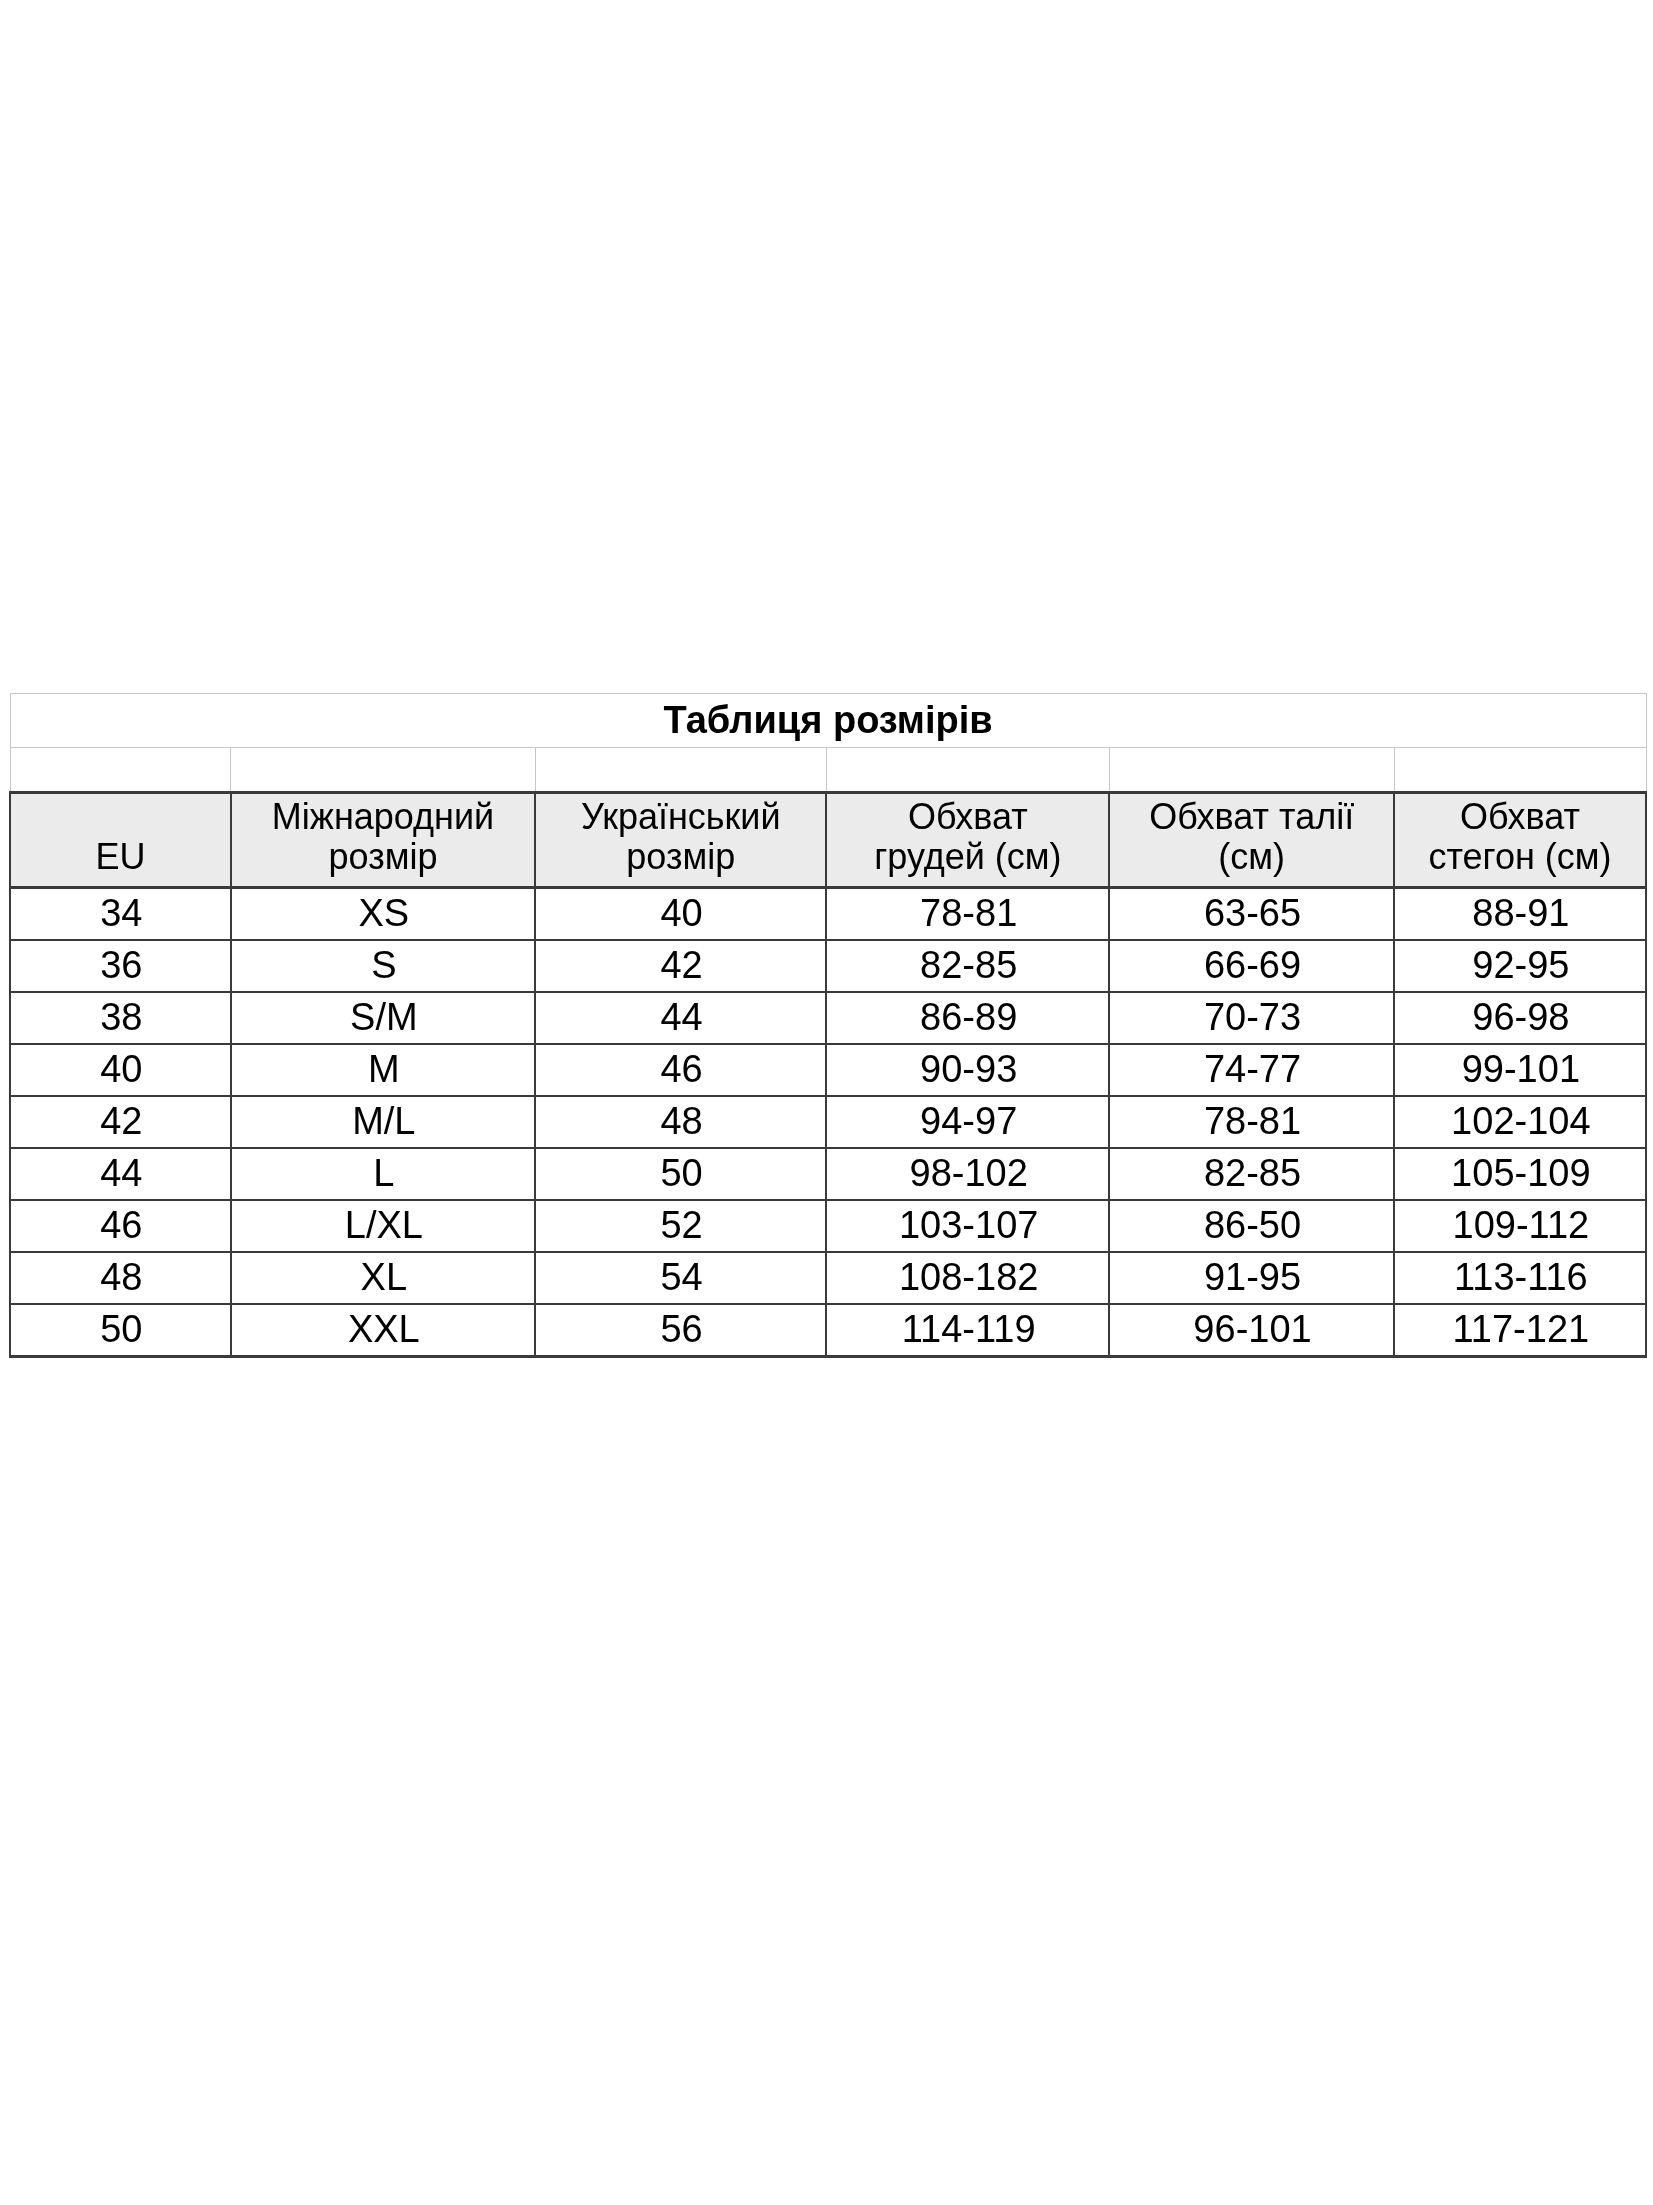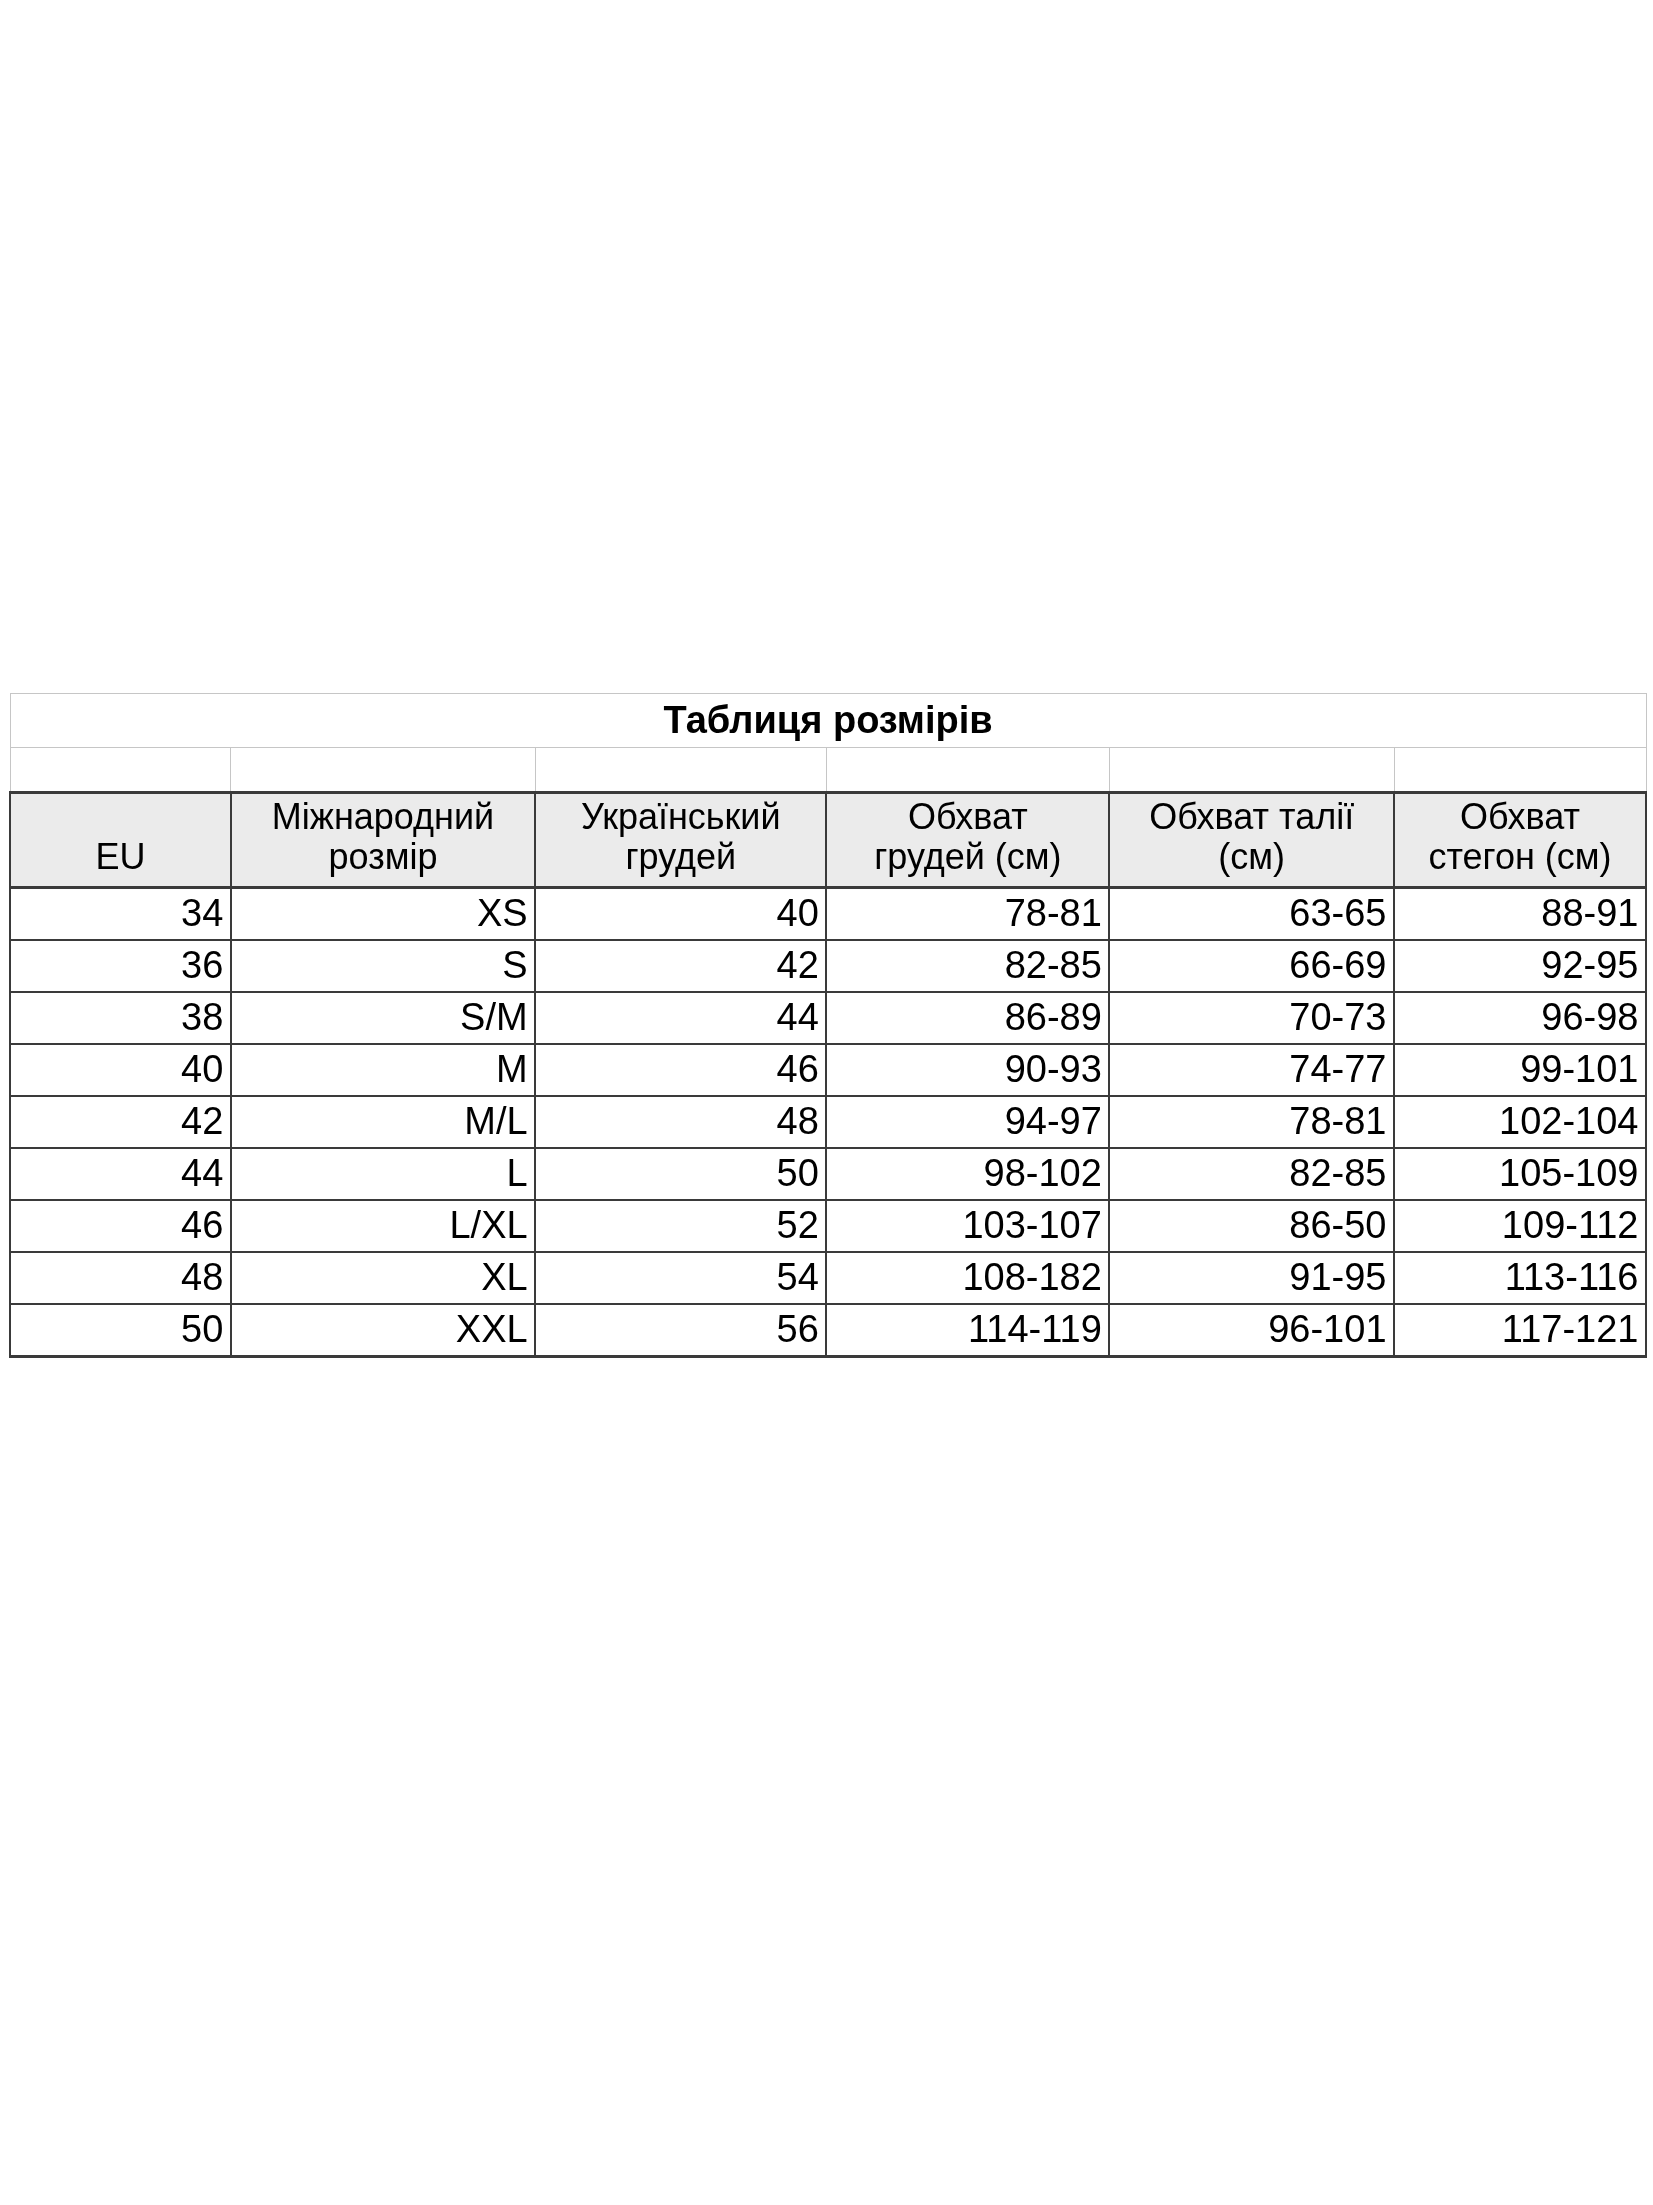--- a/index.html
+++ b/index.html
@@ -40,21 +40,21 @@
     text-align:center;vertical-align:bottom;
     padding:3.3px 6.5px 9.8px 6.5px;
     border:2.5px solid var(--border-dark);
     border-top:3.3px solid var(--border-dark);
     border-bottom:3.3px solid var(--border-dark);
     white-space:pre-line;
   }
   tbody td{
     height:50px;
     font-size:38px;line-height:1.1;
-    text-align:right;vertical-align:middle;
+    text-align:center;vertical-align:middle;
     padding:0 6.5px 0 8.2px;
     border:2.5px solid var(--border-dark);
     background:#ffffff;
   }
   tbody tr:last-child td{border-bottom:3.3px solid var(--border-dark);}
 </style>
 </head>
 <body>
 
 <div class="page">
@@ -77,21 +77,21 @@
           <td></td>
           <td></td>
           <td></td>
           <td></td>
         </tr>
       <tr class="header-row">
           <th>EU</th>
           <th>Міжнародний
 розмір</th>
           <th>Український
-грудей</th>
+розмір</th>
           <th>Обхват
 грудей (см)</th>
           <th>Обхват талії
 (см)</th>
           <th>Обхват
 стегон (см)</th>
         </tr>
     </thead>
     <tbody>
         <tr>

